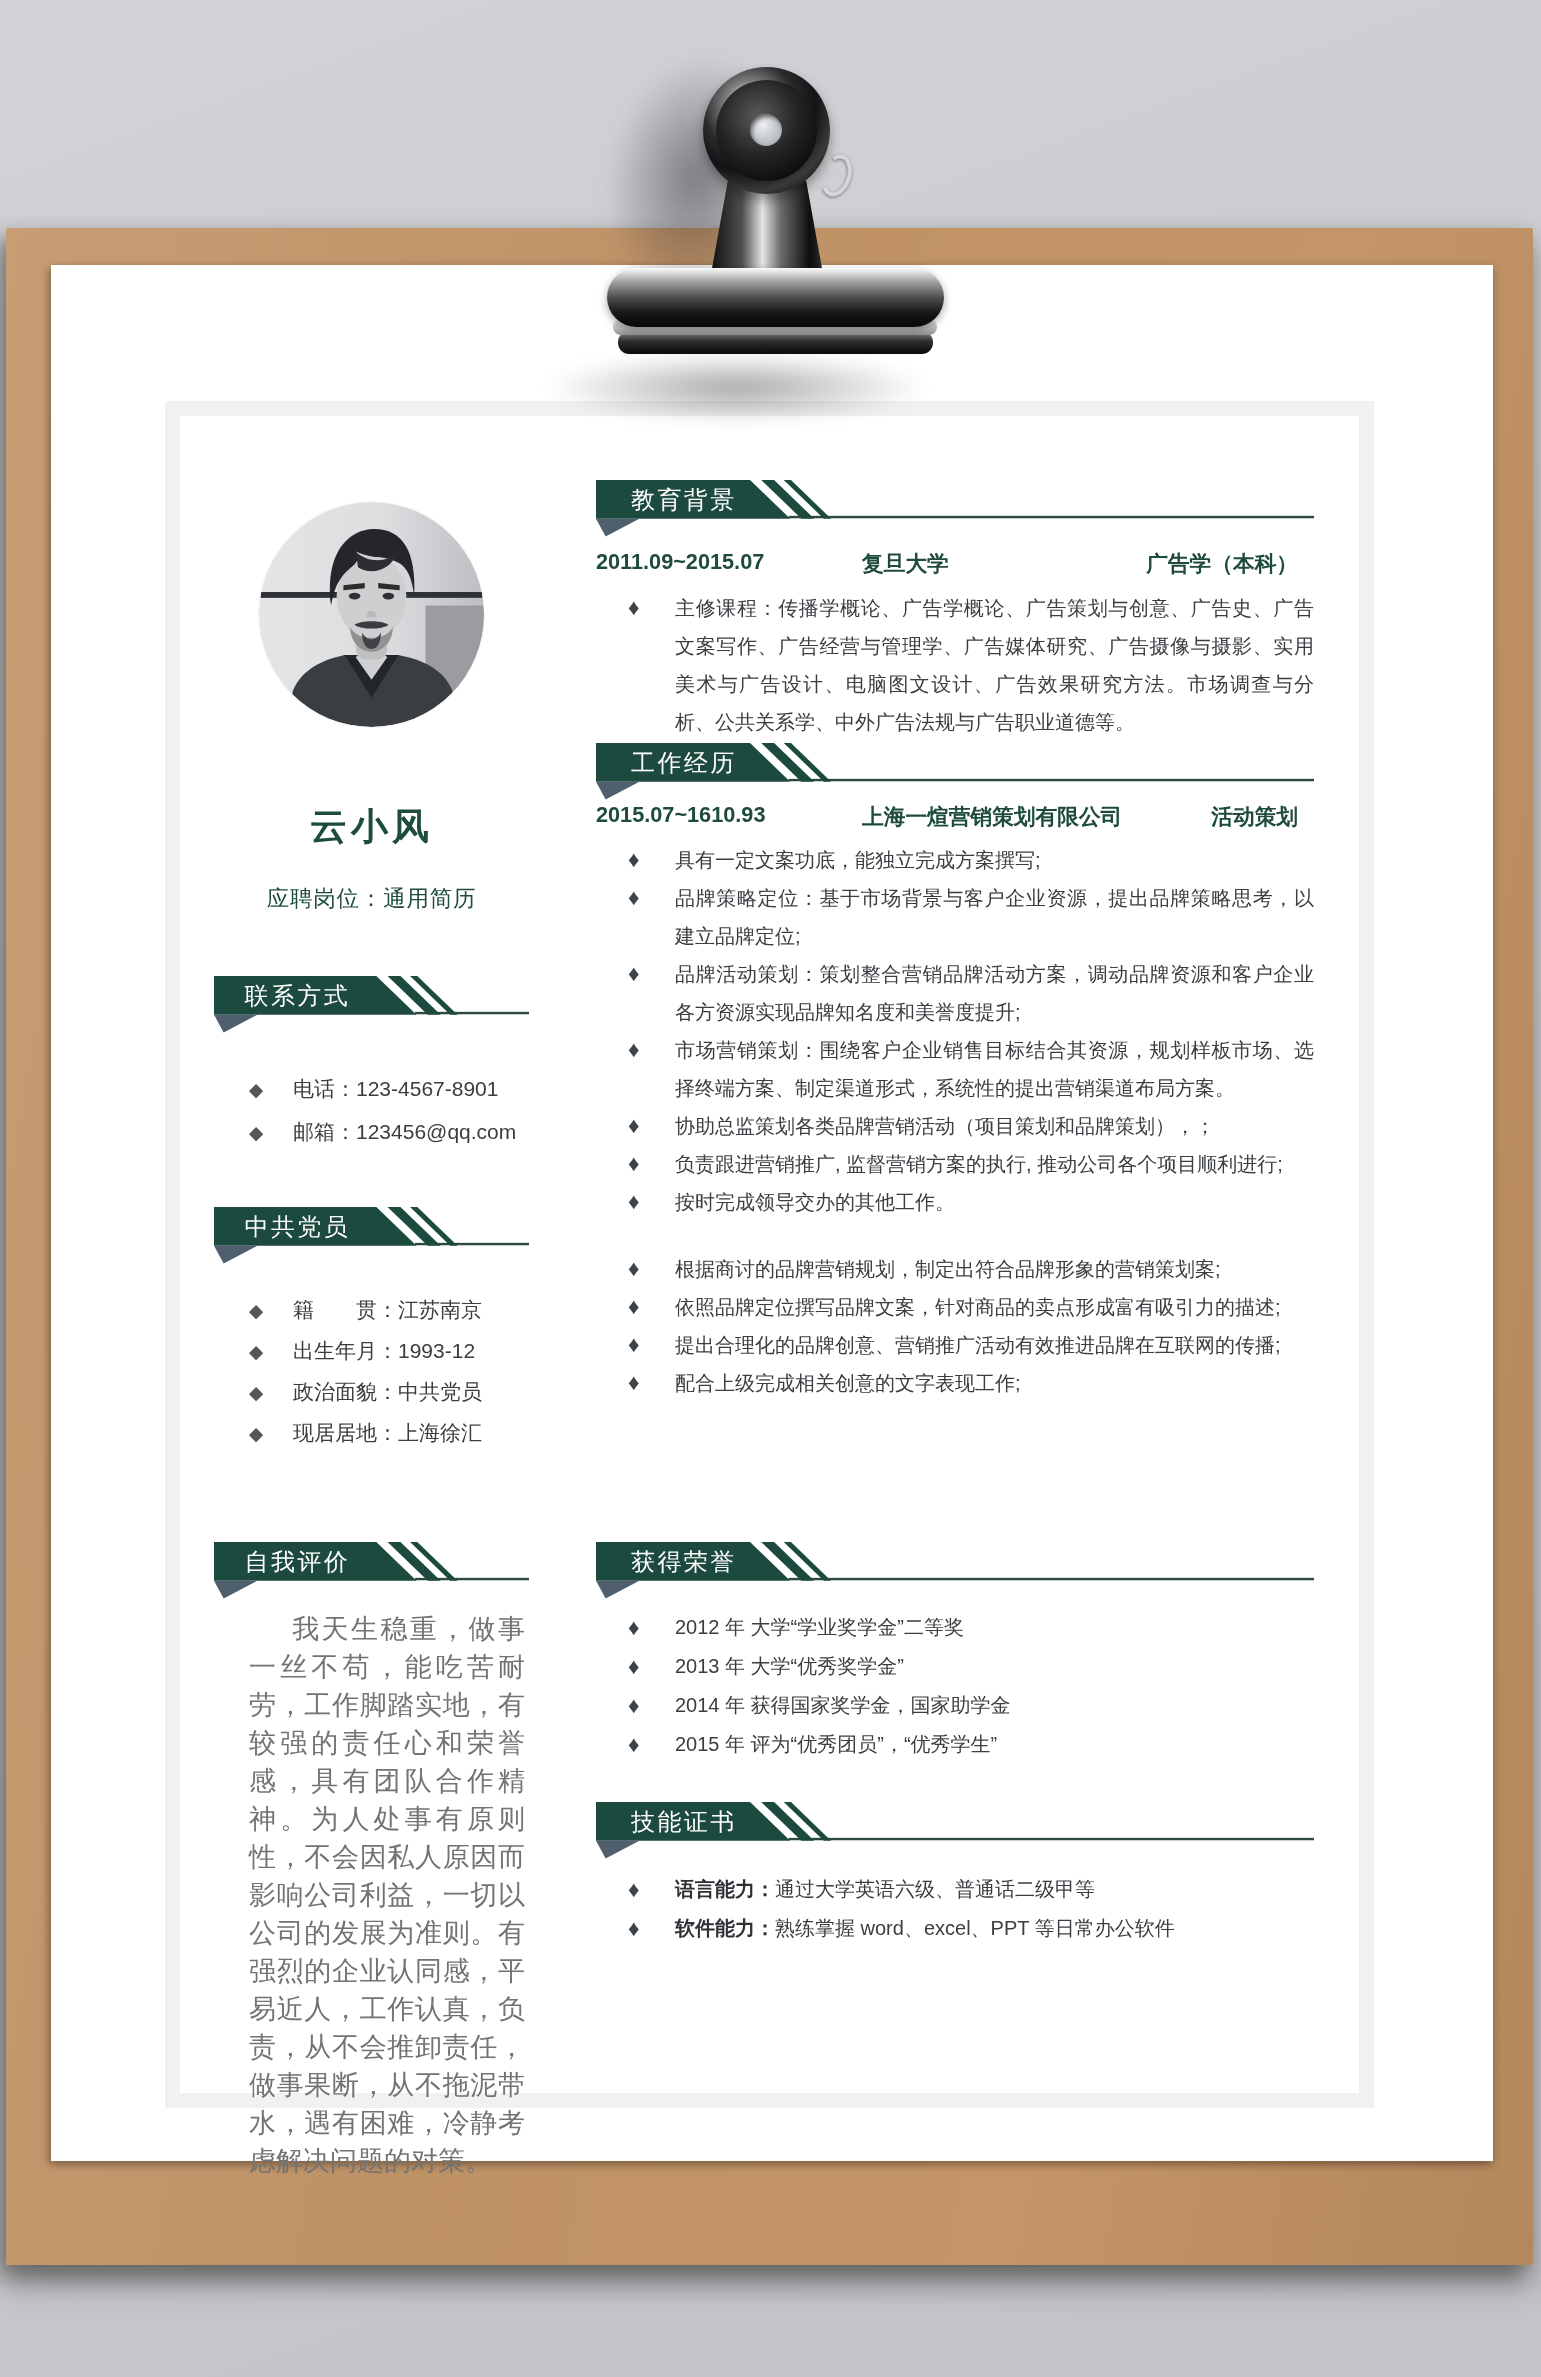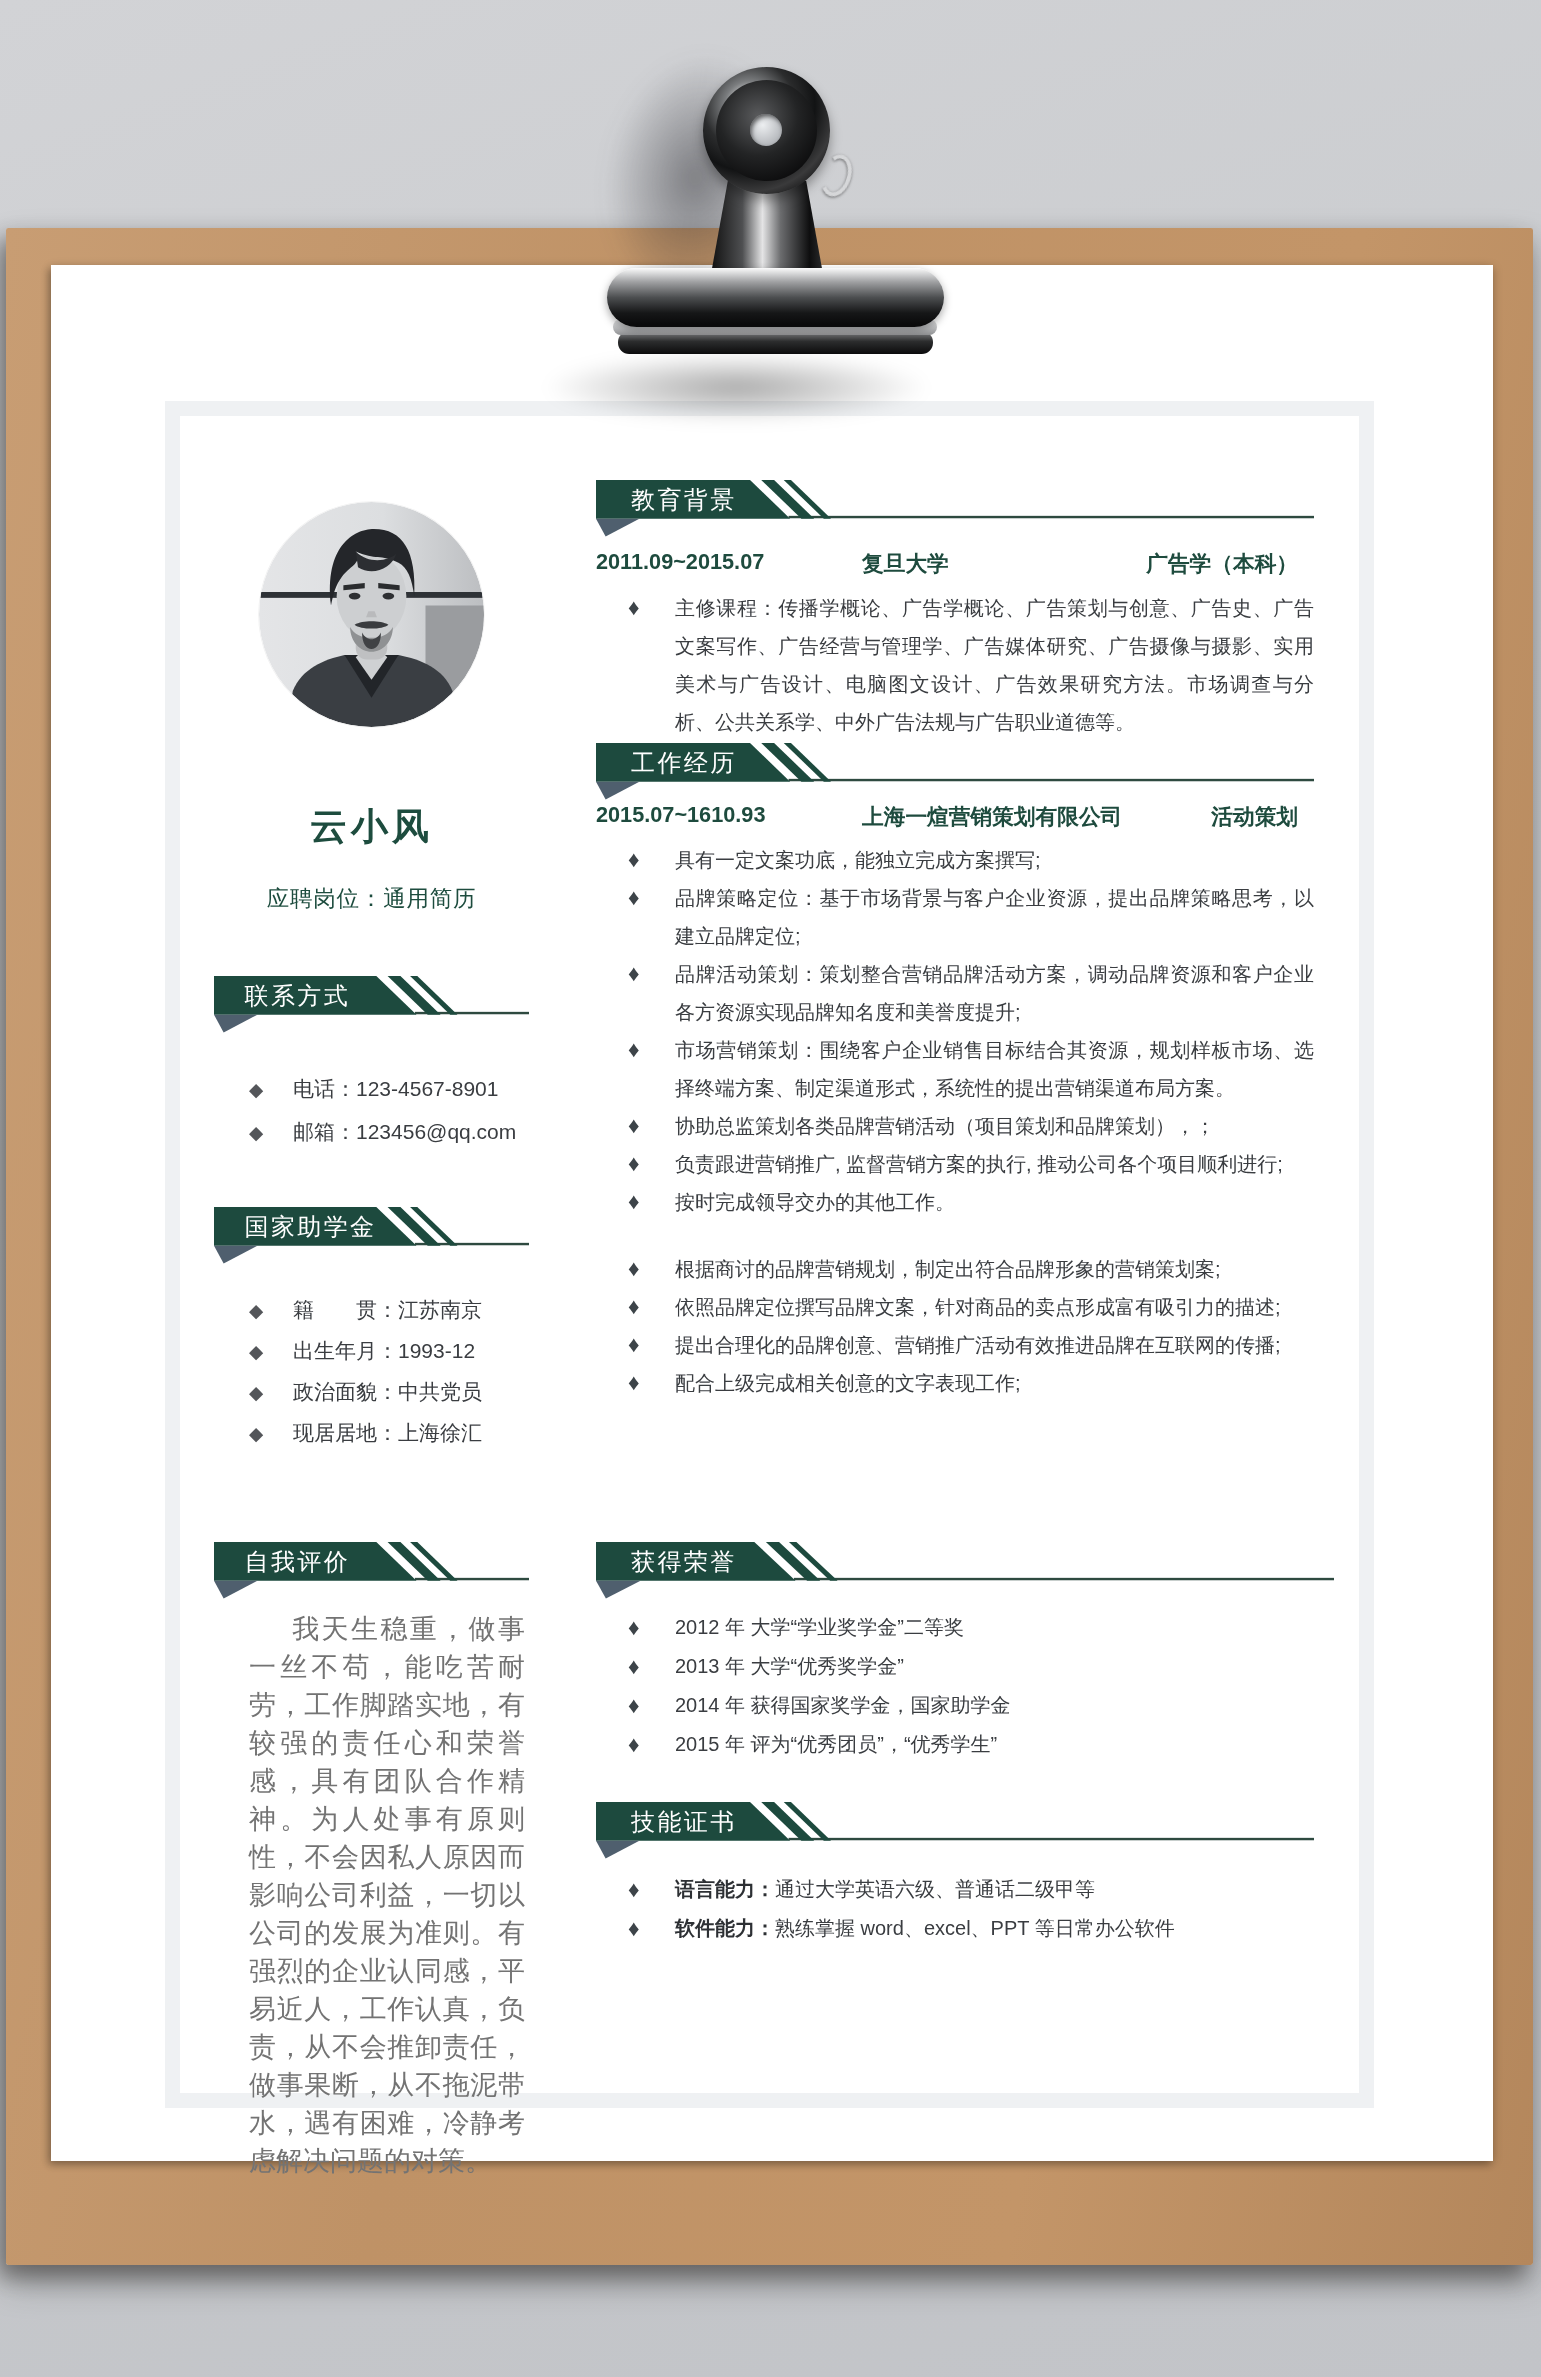--- a/index.html
+++ b/index.html
@@ -92,21 +92,21 @@
   
   .entry{left:0;width:100%;height:34px;font-size:21.7px;font-weight:700;color:#1e4b3e;}
   .entry .e-date{position:absolute;left:0;top:0;}
   .entry .e-org{position:absolute;left:266px;top:0;}
   .entry .e-role{position:absolute;right:16px;top:0;}
 
   
   .b-edu{top:79px;}   .edu-entry{top:148px;} .edu-bullets{position:absolute;top:188px;left:0;width:100%;}
   .b-work{top:342px;} .work-entry1{top:401px;} .job1-bullets{position:absolute;top:440px;left:0;width:100%;}
   .work-entry2{top:820px;} .job2-bullets{position:absolute;top:849px;left:0;width:100%;}
-  .b-honors{top:1141px;padding-left:20px;} .honors-list{position:absolute;top:1207px;left:0;width:100%;}
+  .b-honors{top:1141px;} .honors-list{position:absolute;top:1207px;left:0;width:100%;}
   .b-skills{top:1401px;} .skills-list{position:absolute;top:1469px;left:0;width:100%;}
   
   .b-contact{top:575px;} .contact-list{position:absolute;top:666px;left:0;width:100%;}
   .b-personal{top:806px;} .personal-list{position:absolute;top:888px;left:0;width:100%;}
   .b-selfeval{top:1141px;}
 </style>
 </head>
 <body>
 
 <div class="abs clipboard"></div>
@@ -171,21 +171,21 @@
     </ul>
 
     <div class="abs banner lcol b-personal">
       <svg viewBox="0 0 392 72" preserveAspectRatio="none">
         <rect x="250" y="44.5" width="142" height="3" fill="#2e4a40"></rect>
         <polygon points="0,0 202,0 252,48 0,48" fill="#1d4a3e"></polygon>
         <polygon points="216,0 232,0 282,48 266,48" fill="#1d4a3e"></polygon>
         <polygon points="244,0 253,0 303,48 294,48" fill="#1d4a3e"></polygon>
         <polygon points="0,48 54,48 12,70" fill="#4f5f6e"></polygon>
       </svg>
-      <span class="blabel">国家助学金</span>
+      <span class="blabel">中共党员</span>
     </div>
     <ul class="personal-list llist">
       <li><span class="diam">◆</span><span>籍　　贯：江苏南京</span></li>
       <li><span class="diam">◆</span><span>出生年月：1993-12</span></li>
       <li><span class="diam">◆</span><span>政治面貌：中共党员</span></li>
       <li><span class="diam">◆</span><span>现居居地：上海徐汇</span></li>
     </ul>
 
     <div class="abs banner lcol b-selfeval">
       <svg viewBox="0 0 392 72" preserveAspectRatio="none">

